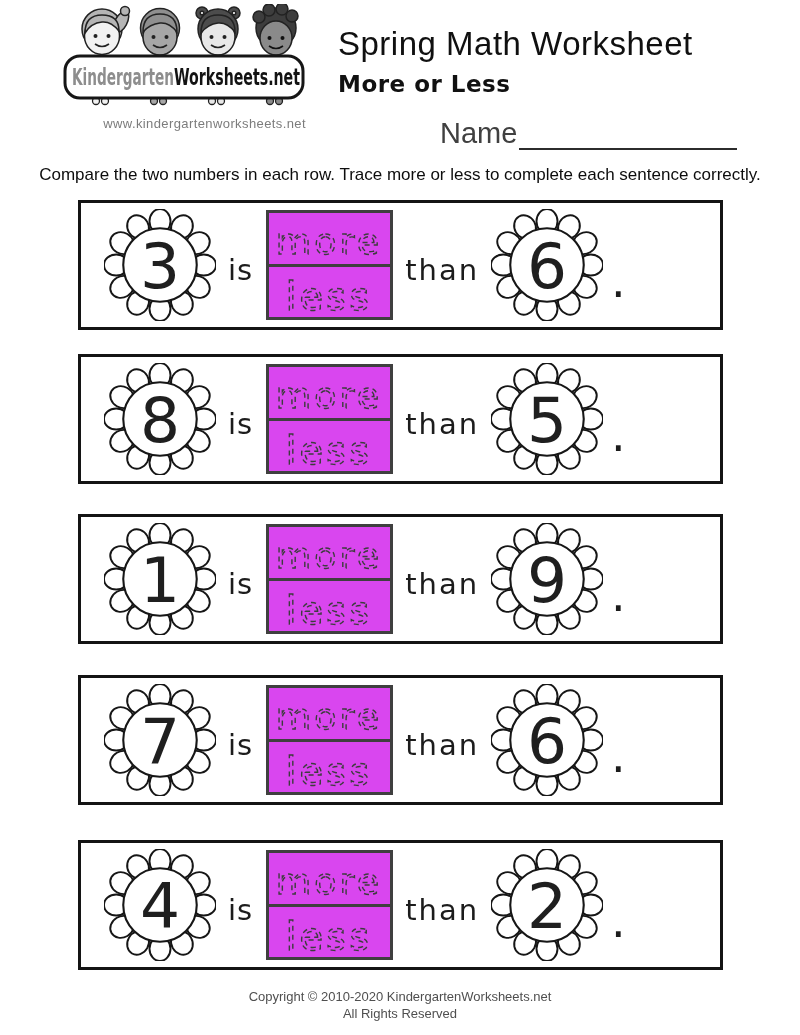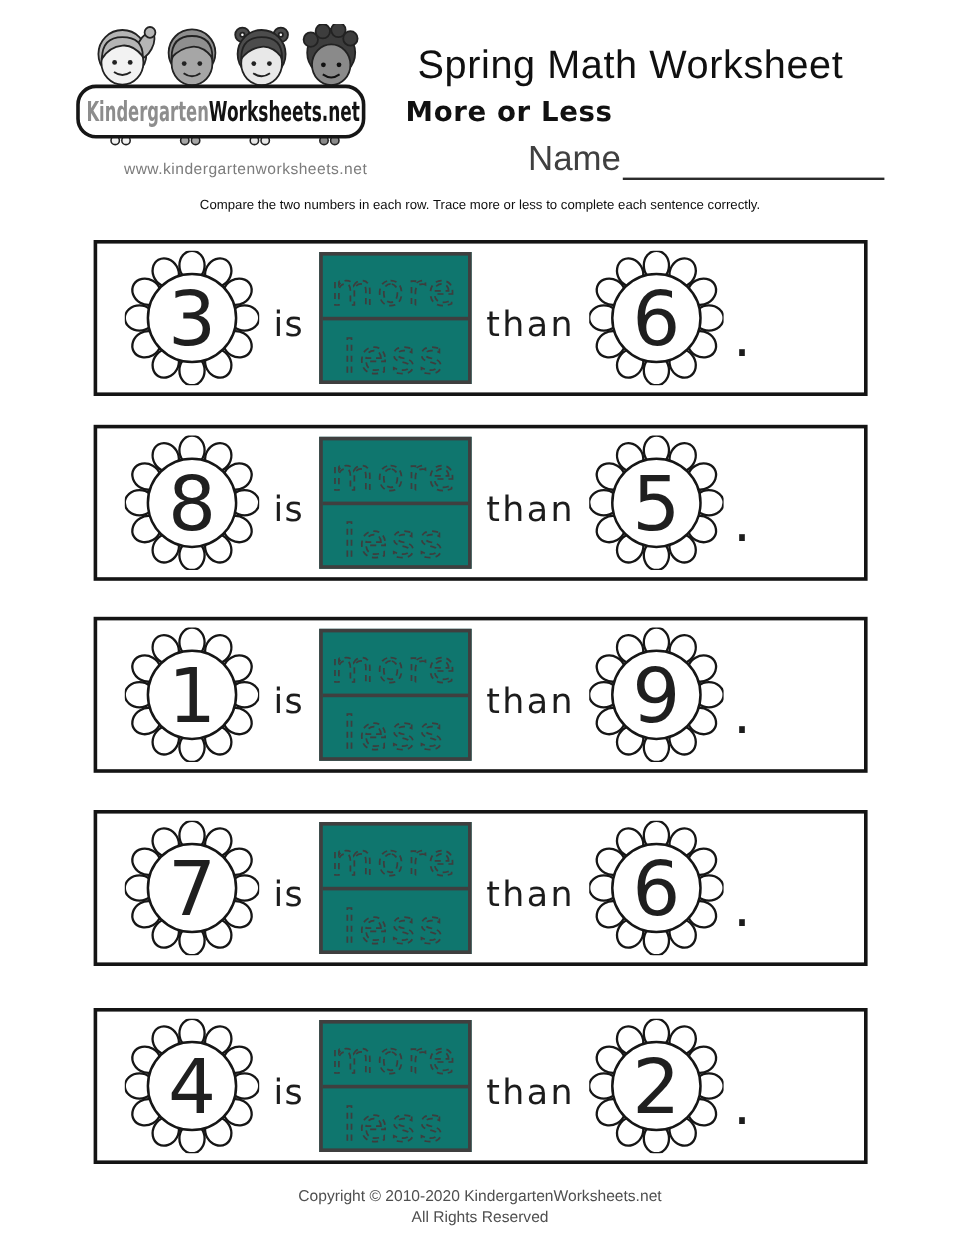--- a/index.html
+++ b/index.html
@@ -1,42 +1,42 @@
 <!DOCTYPE html>
 <html><head>
 <meta charset="utf-8">
 <style>
   html,body{margin:0;padding:0;}
   body{
     width:800px;height:1035px;position:relative;background:#ffffff;
     font-family:"Liberation Sans",sans-serif;color:#1a1a1a;overflow:hidden;
   }
   
-  .logo{position:absolute;left:62px;top:20px;width:244px;}
+  .logo{position:absolute;left:62px;top:4px;width:244px;}
   .logo-url{
     width:244px;text-align:right;font-size:13px;color:#7c7c7c;
     letter-spacing:.4px;margin-top:2px;font-family:"Liberation Sans",sans-serif;
   }
   
   .title-block{position:absolute;left:338px;top:26px;}
   .page-title{
     font-family:"Liberation Sans",sans-serif;font-size:33px;font-weight:500;
-    letter-spacing:.5px;color:#101010;margin:10px;line-height:1.1;
+    letter-spacing:.5px;color:#101010;margin:0;line-height:1.1;
   }
   .page-subtitle{
     font-family:"DejaVu Sans",sans-serif;font-size:23px;font-weight:700;
     letter-spacing:.5px;color:#111;margin:10px 0 0 0;line-height:1.1;
   }
   .name-row{position:absolute;left:440px;top:116px;display:flex;align-items:flex-end;}
   .name-label{font-size:29px;color:#404040;font-family:"Liberation Sans",sans-serif;}
   .name-line{width:218px;border-bottom:2px solid #2c2c2c;height:32px;margin-left:2px;}
   
   .instructions{
     position:absolute;top:165px;left:0;width:100%;text-align:center;
-    font-size:11px;color:#0d0d0d;
+    font-size:17px;color:#0d0d0d;
   }
   
   .rows{position:absolute;left:78px;top:200px;width:645px;height:778px;}
   .row{
     position:absolute;left:0;width:645px;height:130px;border:3px solid #141414;
     box-sizing:border-box;display:flex;align-items:center;background:#fff;
   }
   .flower{width:112px;height:112px;flex:none;}
   .flower.left{margin-left:23px;}
   .flower.right{margin-left:12px;}
@@ -45,21 +45,21 @@
     text-anchor:middle;font-weight:400;
   }
   .word{
     font-family:"DejaVu Sans",sans-serif;font-size:29px;font-weight:400;
     color:#1c1c1c;position:relative;top:5px;flex:none;
   }
   .word.is{margin-left:12px;letter-spacing:1px;}
   .word.than{margin-left:12px;letter-spacing:2px;}
   .trace-box{
     margin-left:13px;width:127px;height:110px;border:3px solid #3f3f3f;
-    box-sizing:border-box;display:flex;flex-direction:column;flex:none;background:#0f766e;
+    box-sizing:border-box;display:flex;flex-direction:column;flex:none;background:#d946ef;
   }
   .trace-cell{flex:1;min-height:0;}
   .trace-cell.top{border-bottom:3px solid #3f3f3f;}
   .trace-cell svg{width:100%;height:100%;display:block;}
   .trace{
     font-family:"DejaVu Sans",sans-serif;fill:none;stroke:#3d3d3d;
     stroke-width:1.4;stroke-dasharray:5 4;text-anchor:middle;letter-spacing:3px;
   }
   .trace.more{font-size:36px;}
   .trace.less{font-size:38px;}

